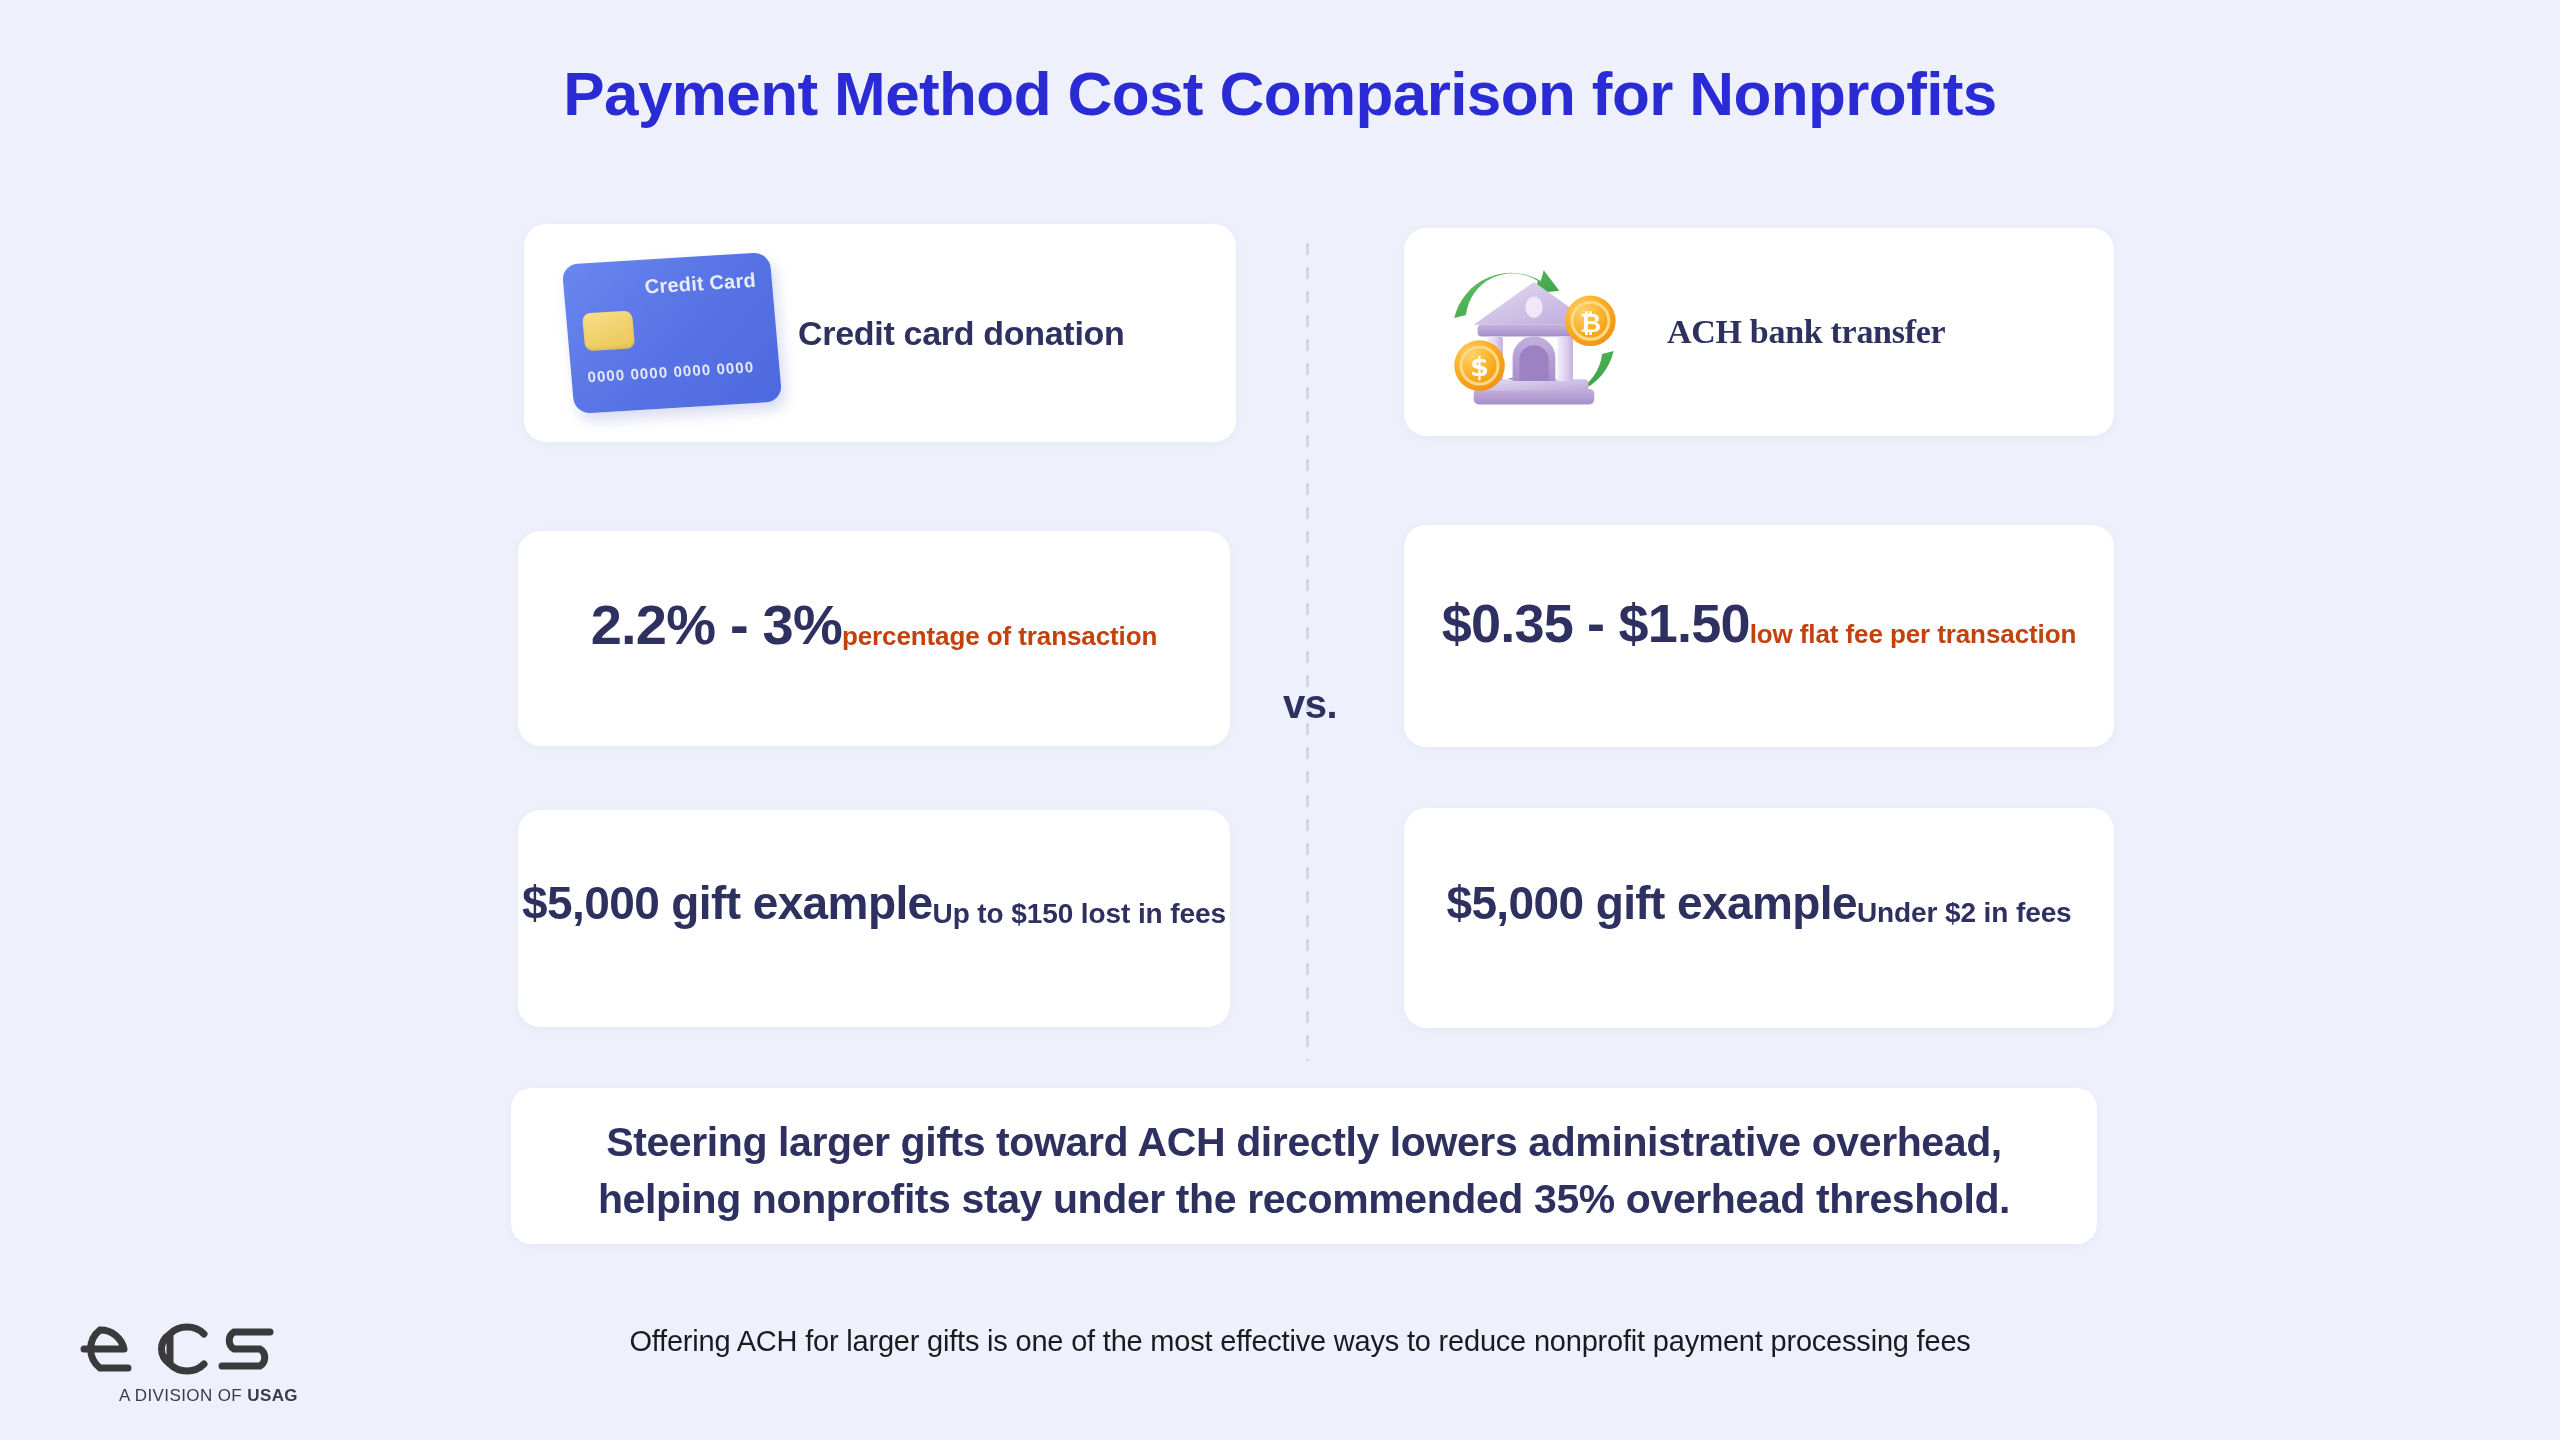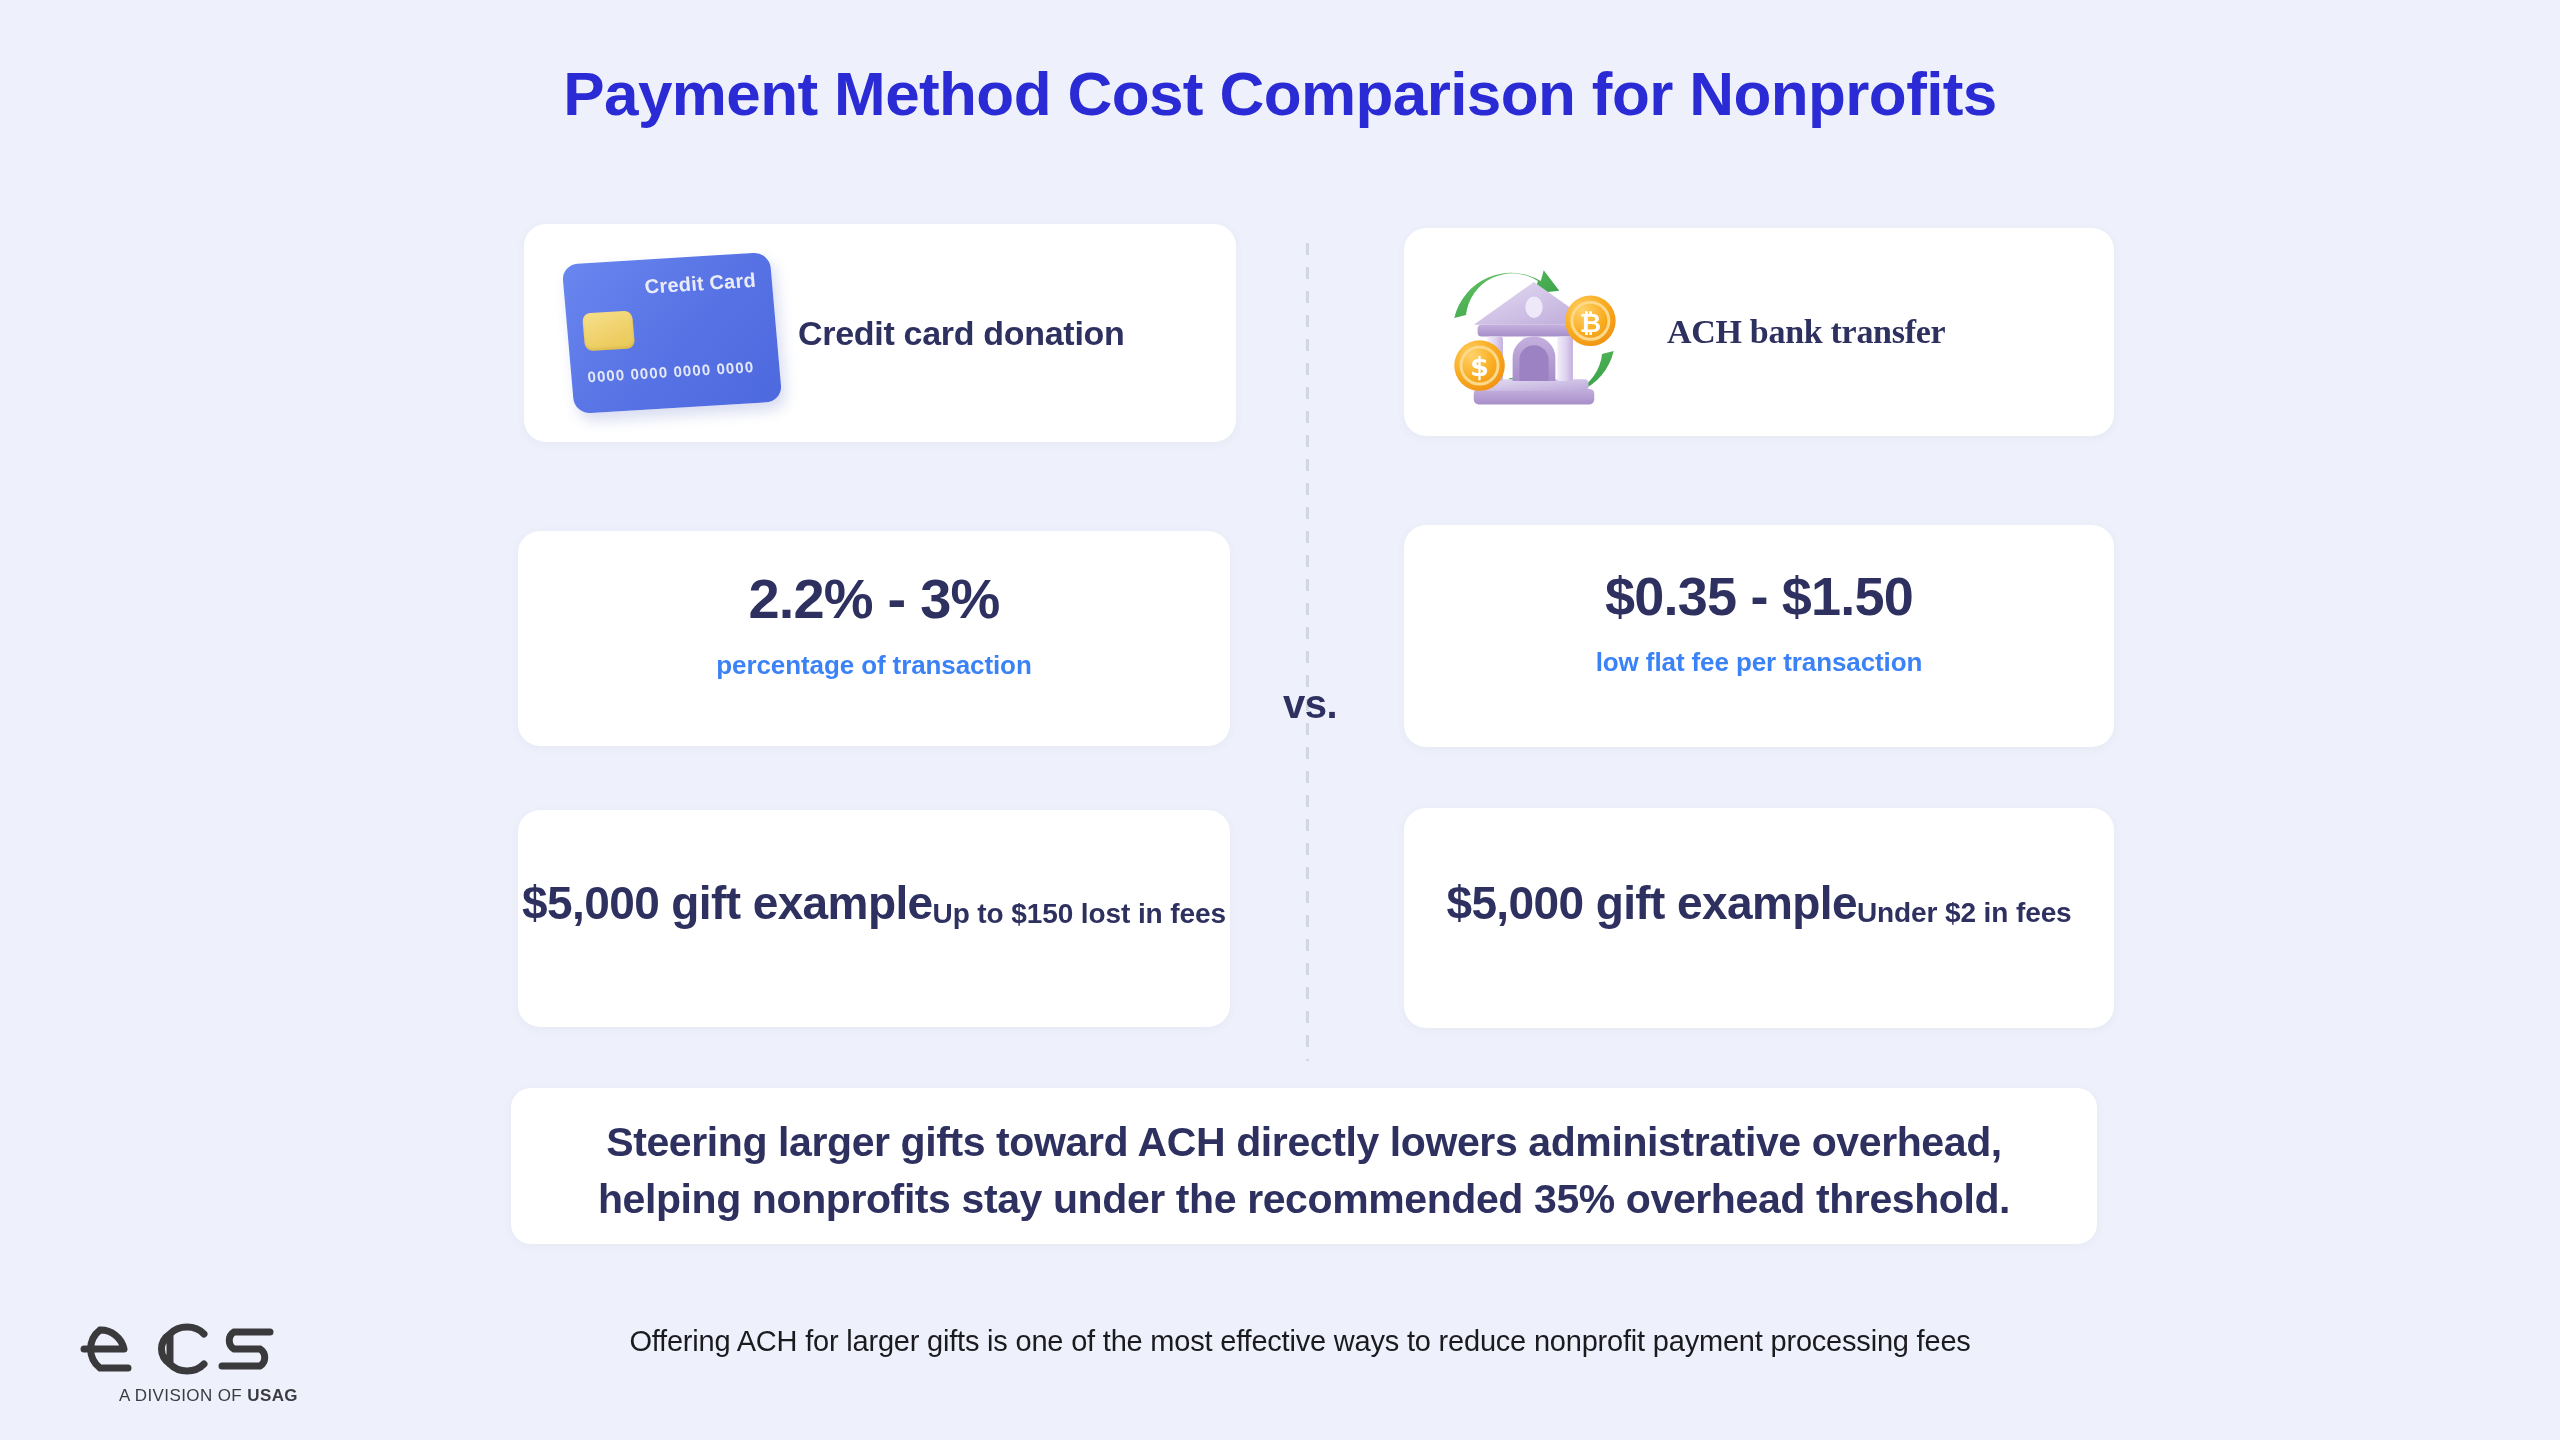--- a/index.html
+++ b/index.html
@@ -148,38 +148,37 @@
   
   .bank-svg { display: block; width: 200px; height: 175px; }
 
   
   .card-stat-left  { left: 518px;  top: 531px; width: 712px; height: 215px; }
   .card-stat-right { left: 1404px; top: 525px; width: 710px; height: 222px; }
 
   .stat-inner {
     height: 100%;
     display: flex;
-    flex-direction: column;
     justify-content: center;
     align-items: center;
     padding-bottom: 26px;
   }
   .stat-value {
     font-size: 56px;
     font-weight: 800;
     color: #2e3160;
     letter-spacing: -0.8px;
     line-height: 1.05;
   }
   .stat-value-right { font-size: 54px; }
   .stat-caption {
     margin-top: 22px;
     font-size: 26px;
     font-weight: 700;
-    color: #3b82f6;
+    color: #c2410c;
     letter-spacing: -0.1px;
   }
 
   
   .card-example-left  { left: 518px;  top: 810px; width: 712px; height: 217px; }
   .card-example-right { left: 1404px; top: 808px; width: 710px; height: 220px; }
 
   .example-inner {
     height: 100%;
     display: flex;

